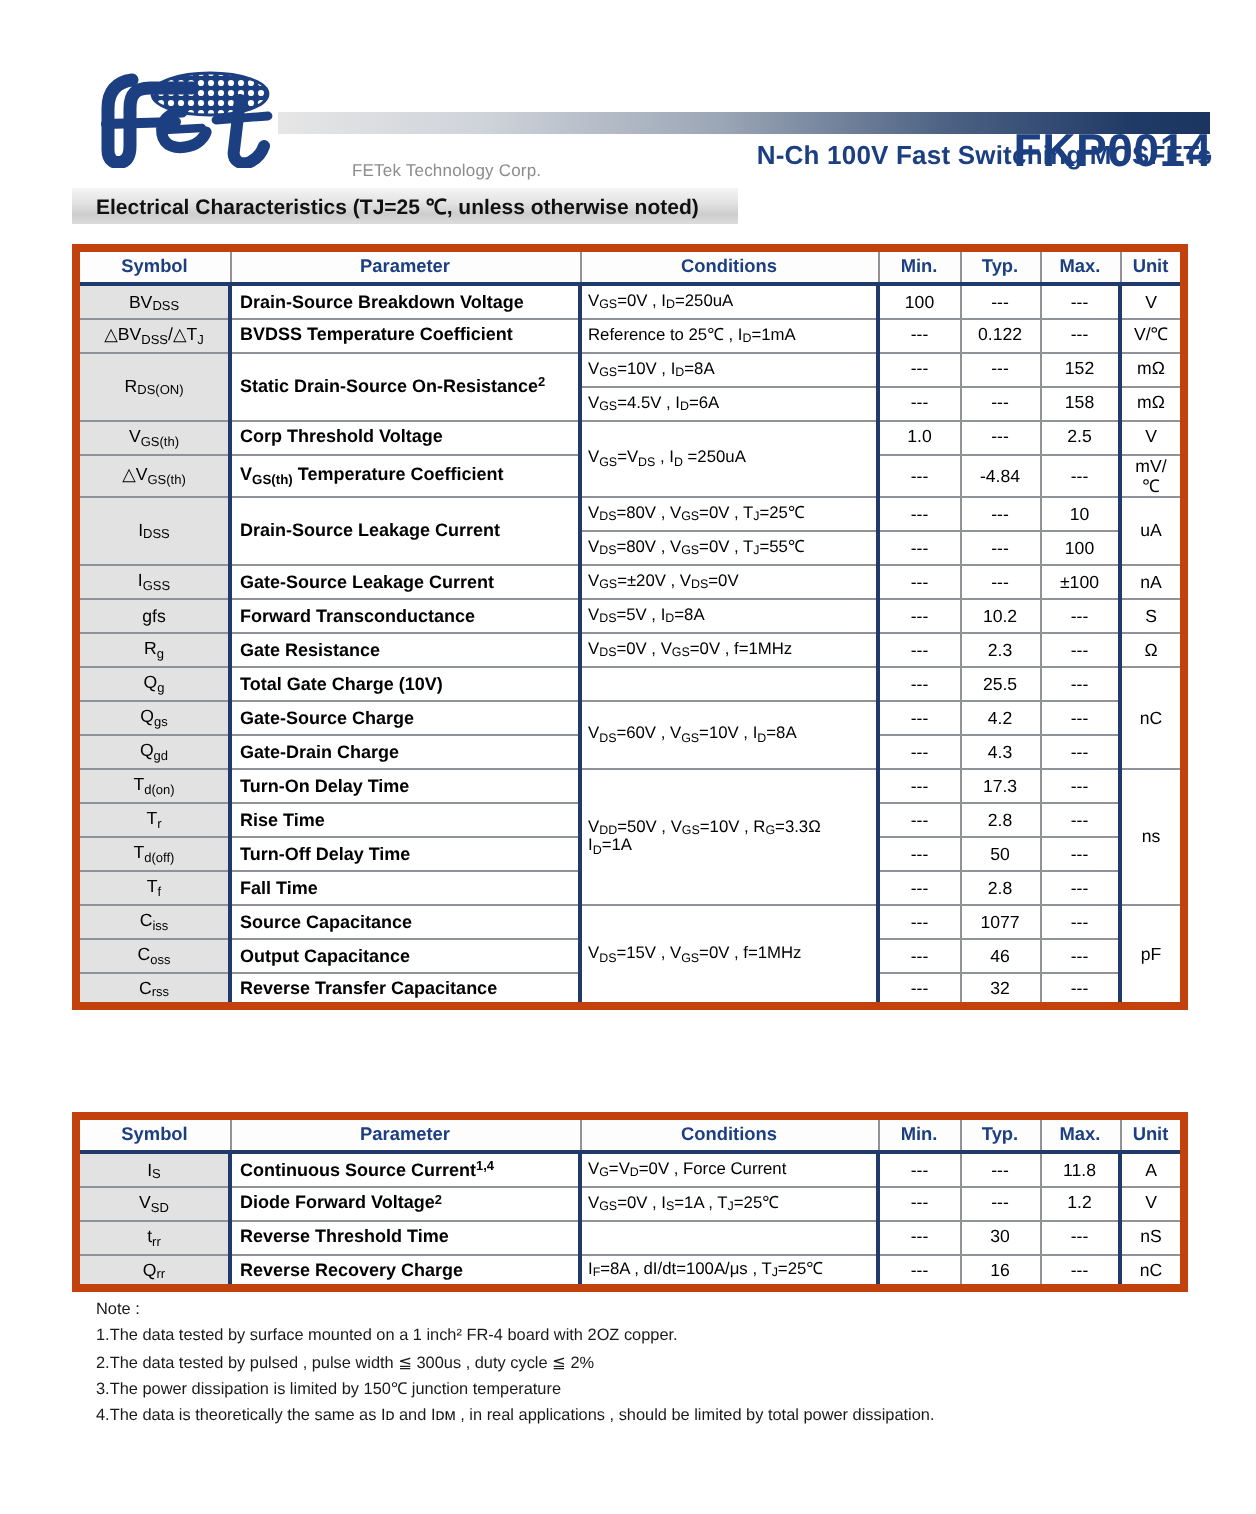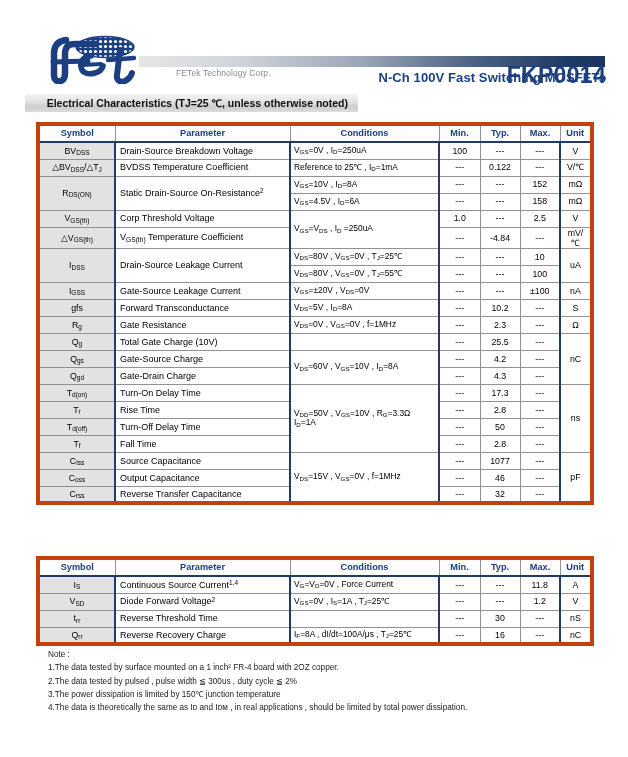--- a/index.html
+++ b/index.html
@@ -34,21 +34,21 @@
     left: 48px;
     top: 34px;
     width: 105px;
     height: 50px;
   }
   .logo-svg { display: block; }
 
   .corp-name {
     position: absolute;
     left: 141px;
-    top: 68px;
+    top: 80px;
     font-size: 8.5px;
     color: #8c8c8c;
     letter-spacing: 0.1px;
     white-space: nowrap;
     padding-left: 35px;
   }
 
   .grad-bar {
     position: absolute;
     left: 139px;
@@ -88,24 +88,23 @@
     padding: 0 10px 0 12px;
     box-sizing: border-box;
   }
   .section-bar .txt {
     font-size: 10.5px;
     font-weight: bold;
     color: #111111;
     white-space: nowrap;
   }
   #sec-electrical {
-    left: 25px;
+    left: 36px;
     top: 94px;
     width: 333px;
-    justify-content: flex-end;
   }
   #sec-diode {
     left: 36px;
     top: 512px;
     width: 139px;
   }
 
   
   .dtable {
     position: absolute;
@@ -152,20 +151,21 @@
     text-align: center;
     font-size: 8.8px;
     border-right: 2px solid #1f3a6b;
   }
   td.c-par {
     background: #ffffff;
     text-align: left;
     font-size: 9px;
     padding-left: 4px;
     border-right: 2px solid #1f3a6b;
+    font-weight: bold;
   }
   td.c-cond {
     background: #ffffff;
     text-align: left;
     font-size: 8.4px;
     padding-left: 3px;
     border-right: 2px solid #1f3a6b;
   }
   td.c-num {
     background: #ffffff;

